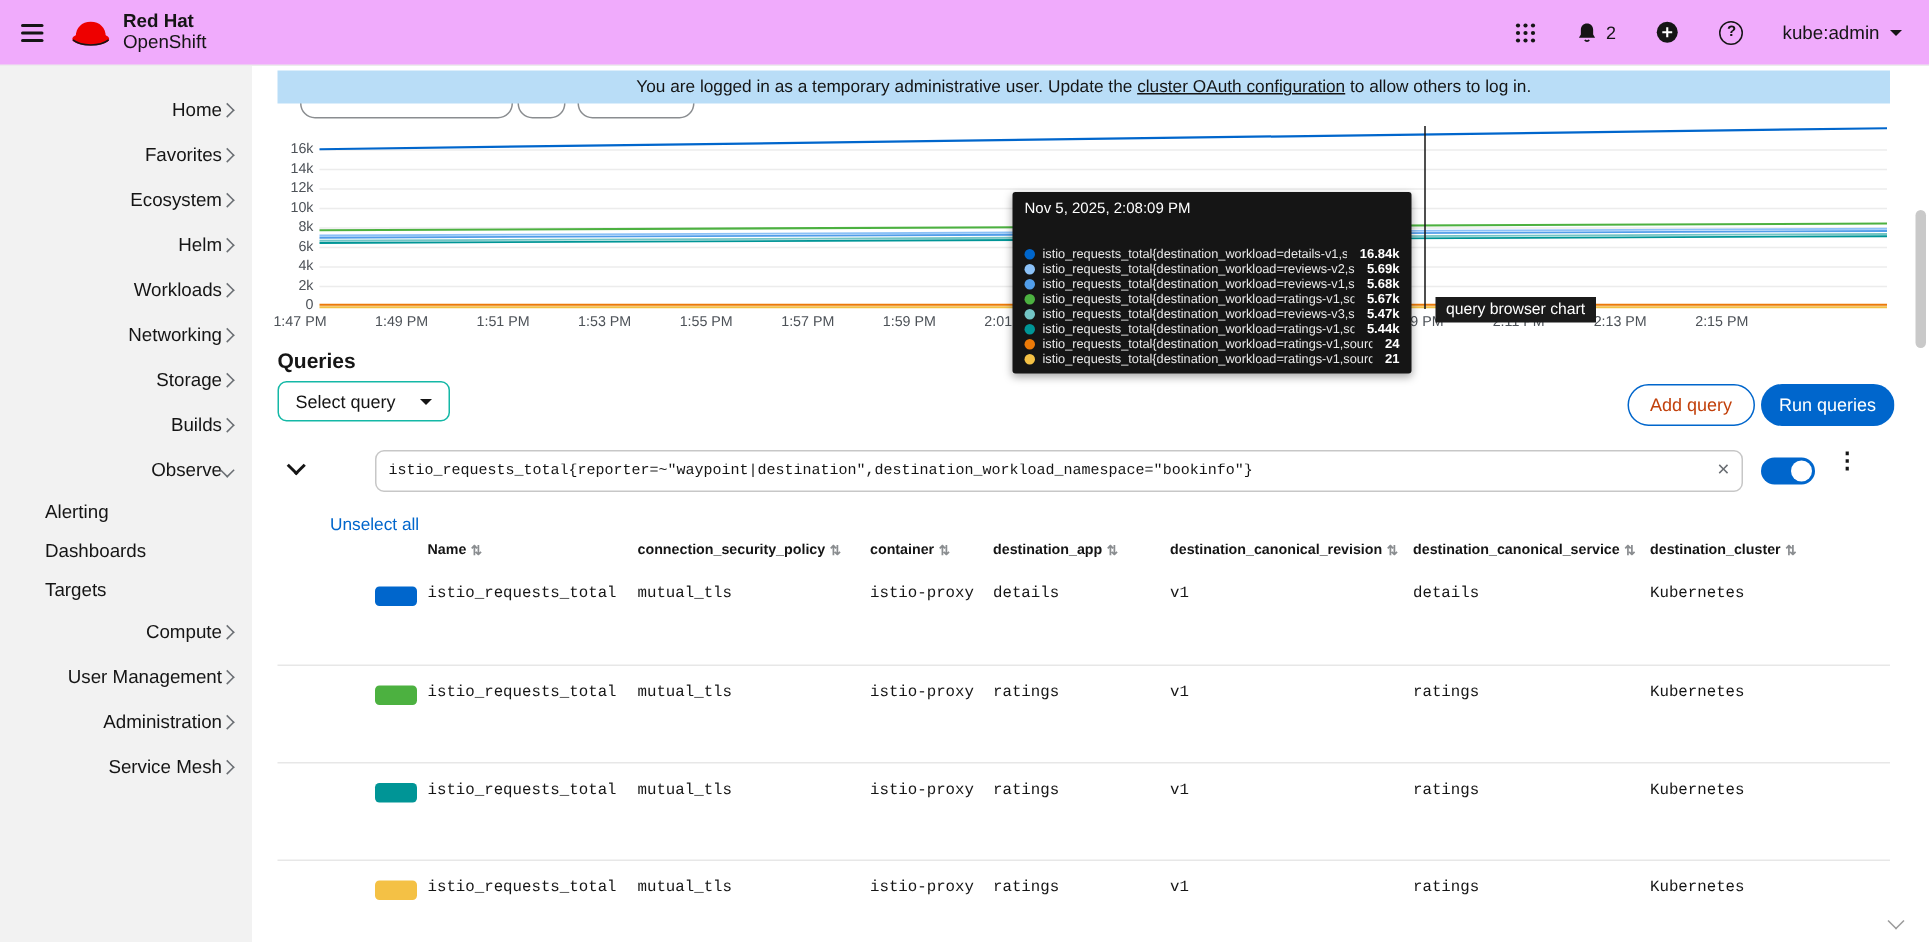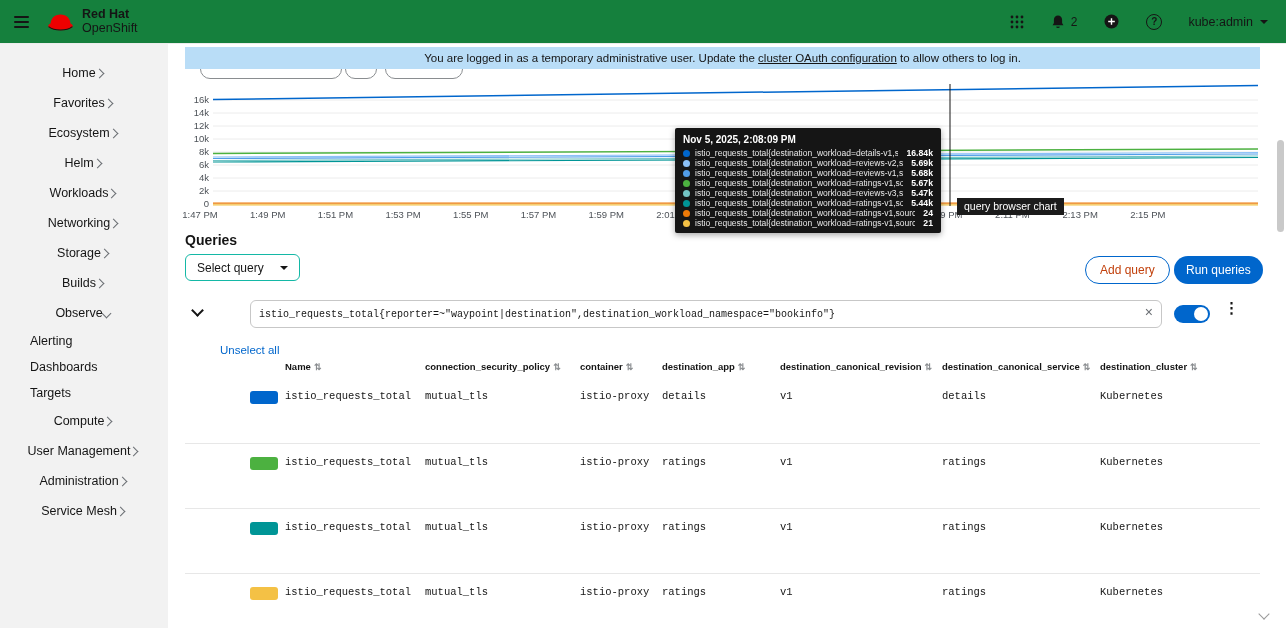--- a/index.html
+++ b/index.html
@@ -1,38 +1,38 @@
 <!DOCTYPE html>
 <html><head>
 <meta charset="utf-8">
 <style>
 *{box-sizing:border-box;margin:0;padding:0}
 html,body{background:#fff}
 body{font-family:"Liberation Sans",sans-serif;color:#151515}
 .page{position:relative;width:1286px;height:628px;overflow:hidden;background:#fff}
 
 
-.masthead{position:absolute;top:0;left:0;right:0;height:44px;background:#15803d;border-bottom:1px solid #ececec;display:flex;align-items:center;justify-content:space-between;padding:0 18px 0 10px;z-index:30}
+.masthead{position:absolute;top:0;left:0;right:0;height:44px;background:#f0abfc;border-bottom:1px solid #ececec;display:flex;align-items:center;justify-content:space-between;padding:0 18px 0 10px;z-index:30}
 .mast-left{display:flex;align-items:center;gap:14px}
 .hamburger{background:none;border:none;cursor:pointer;padding:4px}
 .hamburger .bar{display:block;width:15px;height:2px;background:#151515;margin:3px 0;border-radius:1px}
 .brand{display:flex;align-items:center;gap:8px;cursor:pointer}
 .brand-text{display:flex;flex-direction:column;line-height:1.1}
 .b1{font-weight:bold;font-size:12.5px}
 .b2{font-size:12.5px}
 .mast-right{display:flex;align-items:center;gap:26px}
 .micon{display:inline-flex;align-items:center;gap:5px;cursor:pointer}
 .badge-count{font-size:12px;color:#151515}
 .helpdot{width:16px;height:16px;border:1.3px solid #151515;border-radius:50%;display:inline-flex;align-items:center;justify-content:center;font-size:10px;font-weight:bold}
 .usermenu{font-size:12.5px;display:inline-flex;gap:7px;align-items:center;cursor:pointer}
 .caret-down{width:0;height:0;border-left:4px solid transparent;border-right:4px solid transparent;border-top:4px solid #151515}
 
 
 .sidebar{position:absolute;top:44px;left:0;width:168px;bottom:0;background:#f2f2f2;padding-top:14px;z-index:20}
-.nav-item{height:30px;display:flex;align-items:center;justify-content:center;padding:0 13px 0 10px;font-size:12.5px;cursor:pointer}
+.nav-item{height:30px;display:flex;align-items:center;justify-content:flex-end;padding:0 13px 0 10px;font-size:12.5px;cursor:pointer}
 .chev{width:7px;height:7px;border-right:1.5px solid #6a6e73;border-bottom:1.5px solid #6a6e73;display:inline-block}
 .chev.right{transform:rotate(-45deg)}
 .chev.down{transform:rotate(45deg)}
 .nav-sub{height:26px;display:flex;align-items:center;padding-left:30px;font-size:12.5px;cursor:pointer}
 .nav-sub.selected{background:#fff;border:1px solid #d2d2d2;border-radius:8px;margin:0 6px 0 2px;padding-left:28px}
 
 
 .content{position:absolute;left:168px;top:44px;right:0;bottom:0;background:#fff;overflow:hidden}
 .banner{position:absolute;left:17px;top:3px;width:1075px;height:22px;background:#b9ddf7;display:flex;align-items:center;justify-content:center;font-size:11.5px;z-index:6;white-space:pre}
 .banner a{color:#151515;text-decoration:underline;cursor:pointer}
@@ -42,21 +42,21 @@
 .cutoff.c3{left:217px;width:78px}
 
 
 .chart{position:absolute;left:17px;top:34px;width:1075px;height:152px;z-index:2}
 .yaxis{position:absolute;left:0;top:17px;width:24px;height:114px;display:flex;flex-direction:column;justify-content:space-between;align-items:flex-end}
 .yaxis span{font-size:9.5px;line-height:10px;color:#4d5258}
 .xaxis{position:absolute;left:-12px;top:131px;width:1002px;display:flex;justify-content:space-between}
 .xaxis span{width:54px;text-align:center;font-size:9.5px;color:#4d5258;white-space:nowrap}
 .chart svg.canvas{position:absolute;left:0;top:0}
 .tooltip{position:absolute;left:490px;top:50px;width:266px;background:#151515;border-radius:2px;padding:6px 8px 5px;z-index:8;box-shadow:0 2px 6px rgba(0,0,0,.35)}
-.tt-title{color:#fff;font-size:10px;font-weight:bold;margin-bottom:3px}
+.tt-title{color:#fff;font-size:10px;font-weight:normal;margin-bottom:19px}
 .tt-row{display:flex;align-items:center;height:10px}
 .tt-dot{width:7px;height:7px;border-radius:50%;flex:0 0 7px;margin-right:5px}
 .tt-label{flex:1;overflow:hidden;white-space:nowrap;color:#e9e9e9;font-size:8.5px}
 .tt-val{margin-left:8px;color:#fff;font-size:8.7px;font-weight:bold;white-space:nowrap}
 .hoverlabel{position:absolute;left:772px;top:120px;background:#1b1b1b;color:#fff;font-size:10.5px;padding:2px 7px 3px;z-index:9;white-space:nowrap}
 
 
 .q-title{position:absolute;left:17px;top:188px;font-size:14px;font-weight:bold}
 .select{position:absolute;left:17px;top:210px;height:27px;border:1px solid #14b8a6;border-radius:6px;display:inline-flex;align-items:center;gap:16px;padding:0 11px;font-size:12px;background:#fff;cursor:pointer}
 .btn{position:absolute;top:212px;height:28px;border-radius:999px;font-size:12px;display:inline-flex;align-items:center;cursor:pointer;border:1px solid transparent;font-family:"Liberation Sans",sans-serif}

